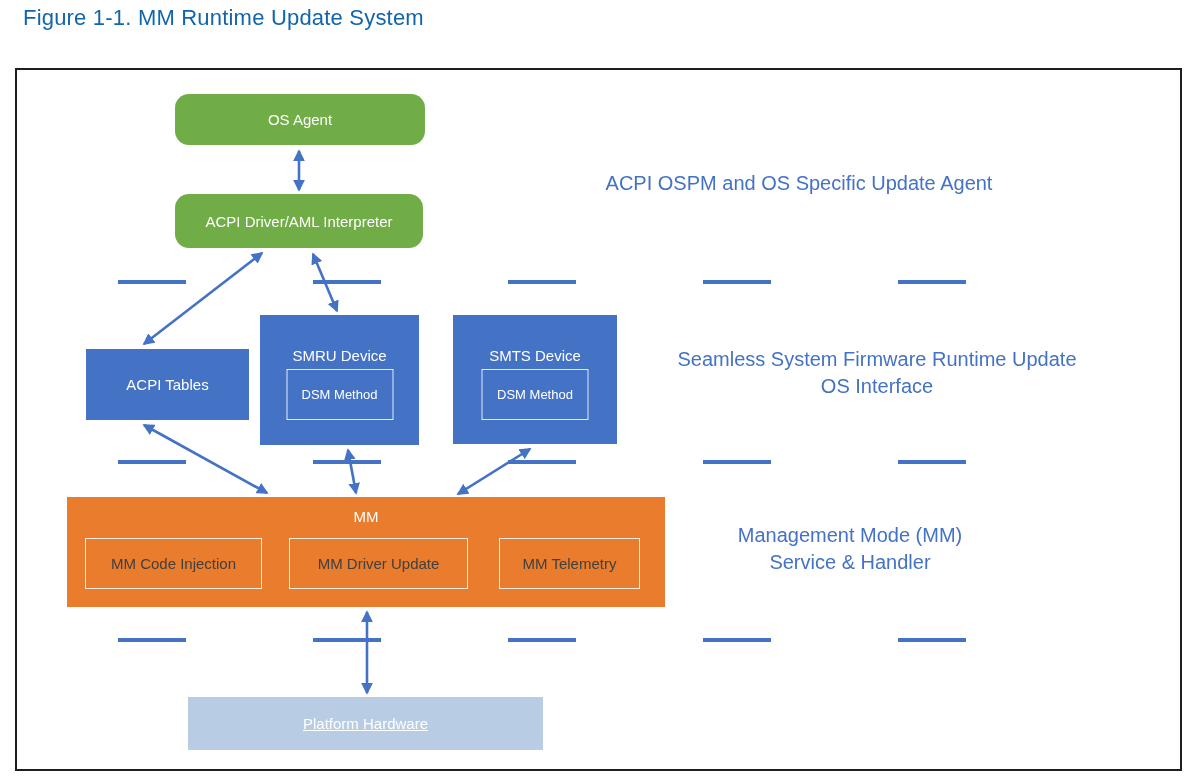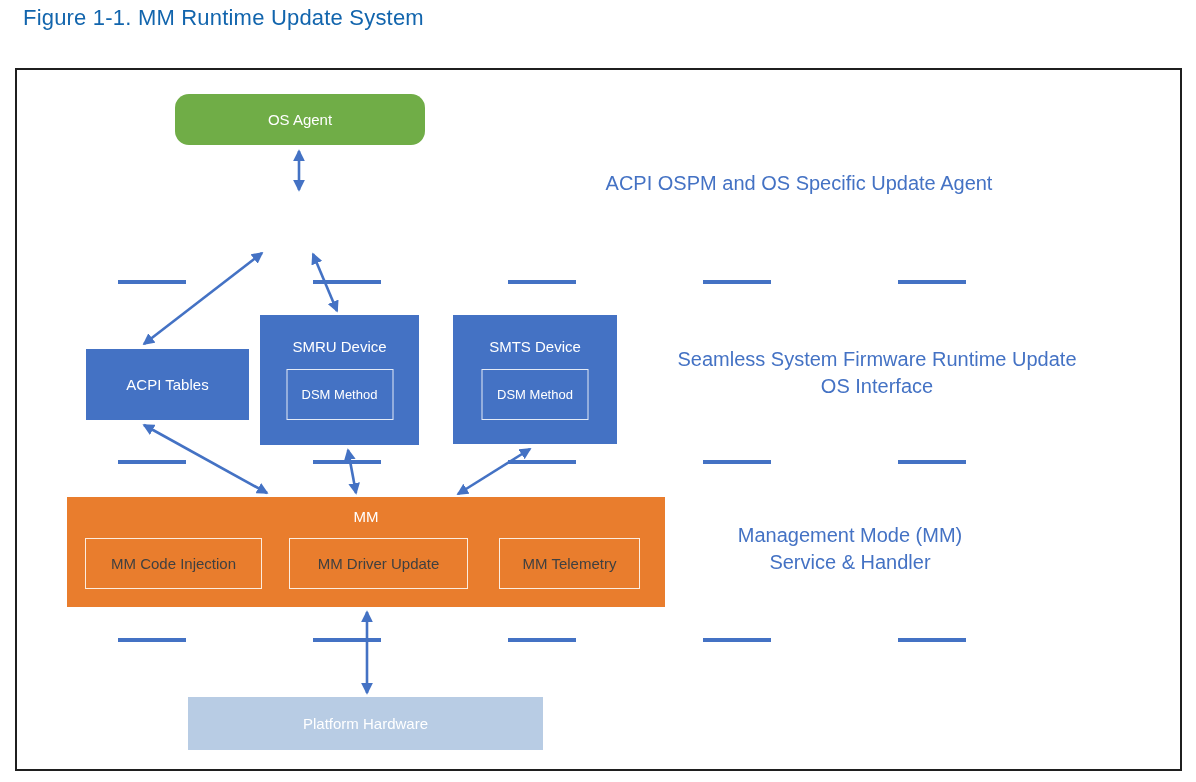--- a/index.html
+++ b/index.html
@@ -21,26 +21,26 @@
   .diagram{
     position:absolute;left:15px;top:68px;width:1167px;height:703px;
     border:2px solid var(--frame_border);background:#ffffff;
   }
   .box{
     position:absolute;display:flex;align-items:center;justify-content:center;
     color:#ffffff;font-size:15px;text-align:center;
   }
   .green{background:var(--green);border-radius:14px;}
   .bluebox{background:var(--blue);margin-left:32px;}
-  .lightbluebox{background:var(--light_blue);}
+  .lightbluebox{background:var(--light_blue);text-decoration:underline;}
   .device-box{
     position:absolute;background:var(--blue);color:#ffffff;
   }
   .device-title{
-    text-align:center;font-size:15px;padding-top:23px;
+    text-align:center;font-size:15px;padding-top:32px;
   }
   .dsm-box{
     position:absolute;left:50%;transform:translateX(-50%);top:54px;
     width:107px;height:51px;
     border:1px solid rgba(255,255,255,0.85);
     display:flex;align-items:center;justify-content:center;font-size:13px;
   }
   .mm-box{
     position:absolute;left:50px;top:427px;width:598px;height:110px;
     background:var(--orange);color:#ffffff;
@@ -85,20 +85,21 @@
     <line x1="282" y1="81" x2="282" y2="120" marker-start="url(#ah)" marker-end="url(#ah)"></line>
     <line x1="245" y1="183" x2="127" y2="274" marker-start="url(#ah)" marker-end="url(#ah)"></line>
     <line x1="296" y1="184" x2="320" y2="241" marker-start="url(#ah)" marker-end="url(#ah)"></line>
     <line x1="127" y1="355" x2="250" y2="423" marker-start="url(#ah)" marker-end="url(#ah)"></line>
     <line x1="331" y1="380" x2="339" y2="423" marker-start="url(#ah)" marker-end="url(#ah)"></line>
     <line x1="513" y1="379" x2="441" y2="424" marker-start="url(#ah)" marker-end="url(#ah)"></line>
     <line x1="350" y1="542" x2="350" y2="623" marker-start="url(#ah)" marker-end="url(#ah)"></line>
   </svg>
 
   <div class="box green" style="left:158px;top:24px;width:250px;height:51px">OS Agent</div>
+  <div class="box green" style="left:158px;top:124px;width:248px;height:54px">ACPI Driver/AML Interpreter</div>
 
   <div class="box bluebox" style="left:37px;top:279px;width:163px;height:71px">ACPI Tables</div>
 
   <div class="device-box" style="left:243px;top:245px;width:159px;height:130px">
     <div class="device-title">SMRU Device</div>
     <div class="dsm-box">DSM Method</div>
   </div>
 
   <div class="device-box" style="left:436px;top:245px;width:164px;height:129px">
     <div class="device-title">SMTS Device</div>

